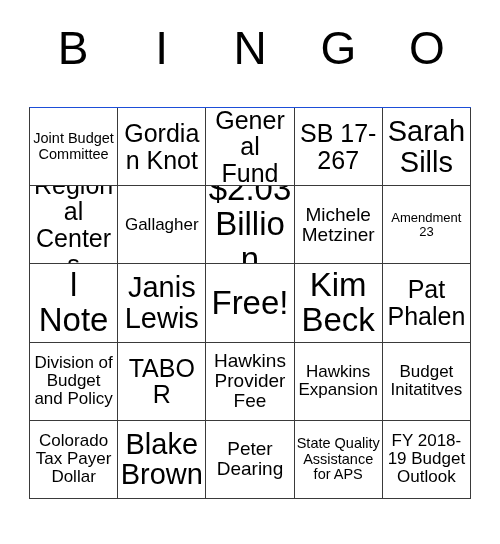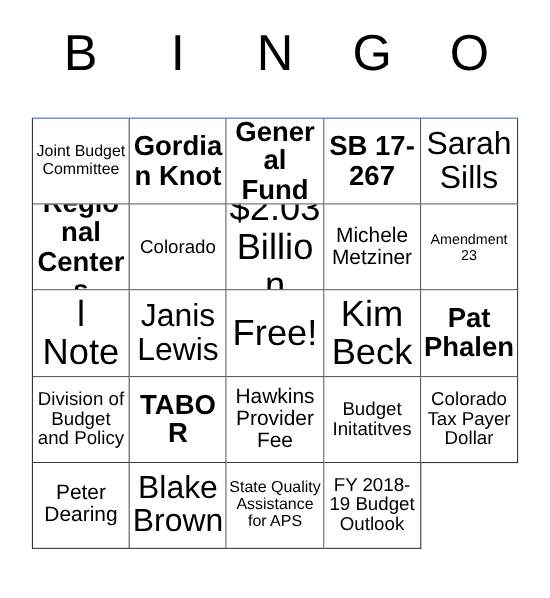--- a/index.html
+++ b/index.html
@@ -75,21 +75,21 @@
     line-height: 1.06;
     font-weight: 400;
     color: #000000;
     word-wrap: break-word;
     hyphens: none;
   }
 
   
   .fs-xxl .cell-text { font-size: 33px; }
   .fs-xl  .cell-text { font-size: 29px; }
-  .fs-lg  .cell-text { font-size: 25px; font-weight: bold; }
+  .fs-lg  .cell-text { font-size: 25px; }
   .fs-md  .cell-text { font-size: 19px; }
   .fs-sm  .cell-text { font-size: 17px; }
   .fs-xs  .cell-text { font-size: 14.5px; }
   .fs-xxs .cell-text { font-size: 13px; }
 </style>
 </head>
 <body>
 
 <div id="card">
 
@@ -116,21 +116,21 @@
         <span class="cell-text">SB 17-267</span>
       </div>
     <div class="cell fs-xl">
         <span class="cell-text">Sarah Sills</span>
       </div>
 
     <div class="cell fs-lg">
         <span class="cell-text">Regional Centers</span>
       </div>
     <div class="cell fs-sm">
-        <span class="cell-text">Colorado</span>
+        <span class="cell-text">Gallagher</span>
       </div>
     <div class="cell fs-xxl">
         <span class="cell-text">$2.03 Billion</span>
       </div>
     <div class="cell fs-md">
         <span class="cell-text">Michele Metziner</span>
       </div>
     <div class="cell fs-xxs">
         <span class="cell-text">Amendment 23</span>
       </div>
@@ -154,31 +154,34 @@
     <div class="cell fs-sm">
         <span class="cell-text">Division of Budget and Policy</span>
       </div>
     <div class="cell fs-lg">
         <span class="cell-text">TABOR</span>
       </div>
     <div class="cell fs-md">
         <span class="cell-text">Hawkins Provider Fee</span>
       </div>
     <div class="cell fs-sm">
+        <span class="cell-text">Hawkins Expansion</span>
+      </div>
+    <div class="cell fs-sm">
         <span class="cell-text">Budget Initatitves</span>
       </div>
 
     <div class="cell fs-sm">
         <span class="cell-text">Colorado Tax Payer Dollar</span>
       </div>
+    <div class="cell fs-xl">
+        <span class="cell-text">Blake Brown</span>
+      </div>
     <div class="cell fs-md">
         <span class="cell-text">Peter Dearing</span>
-      </div>
-    <div class="cell fs-xl">
-        <span class="cell-text">Blake Brown</span>
       </div>
     <div class="cell fs-xs">
         <span class="cell-text">State Quality Assistance for APS</span>
       </div>
     <div class="cell fs-sm">
         <span class="cell-text">FY 2018-19 Budget Outlook</span>
       </div>
 
   </div>
 </div>

